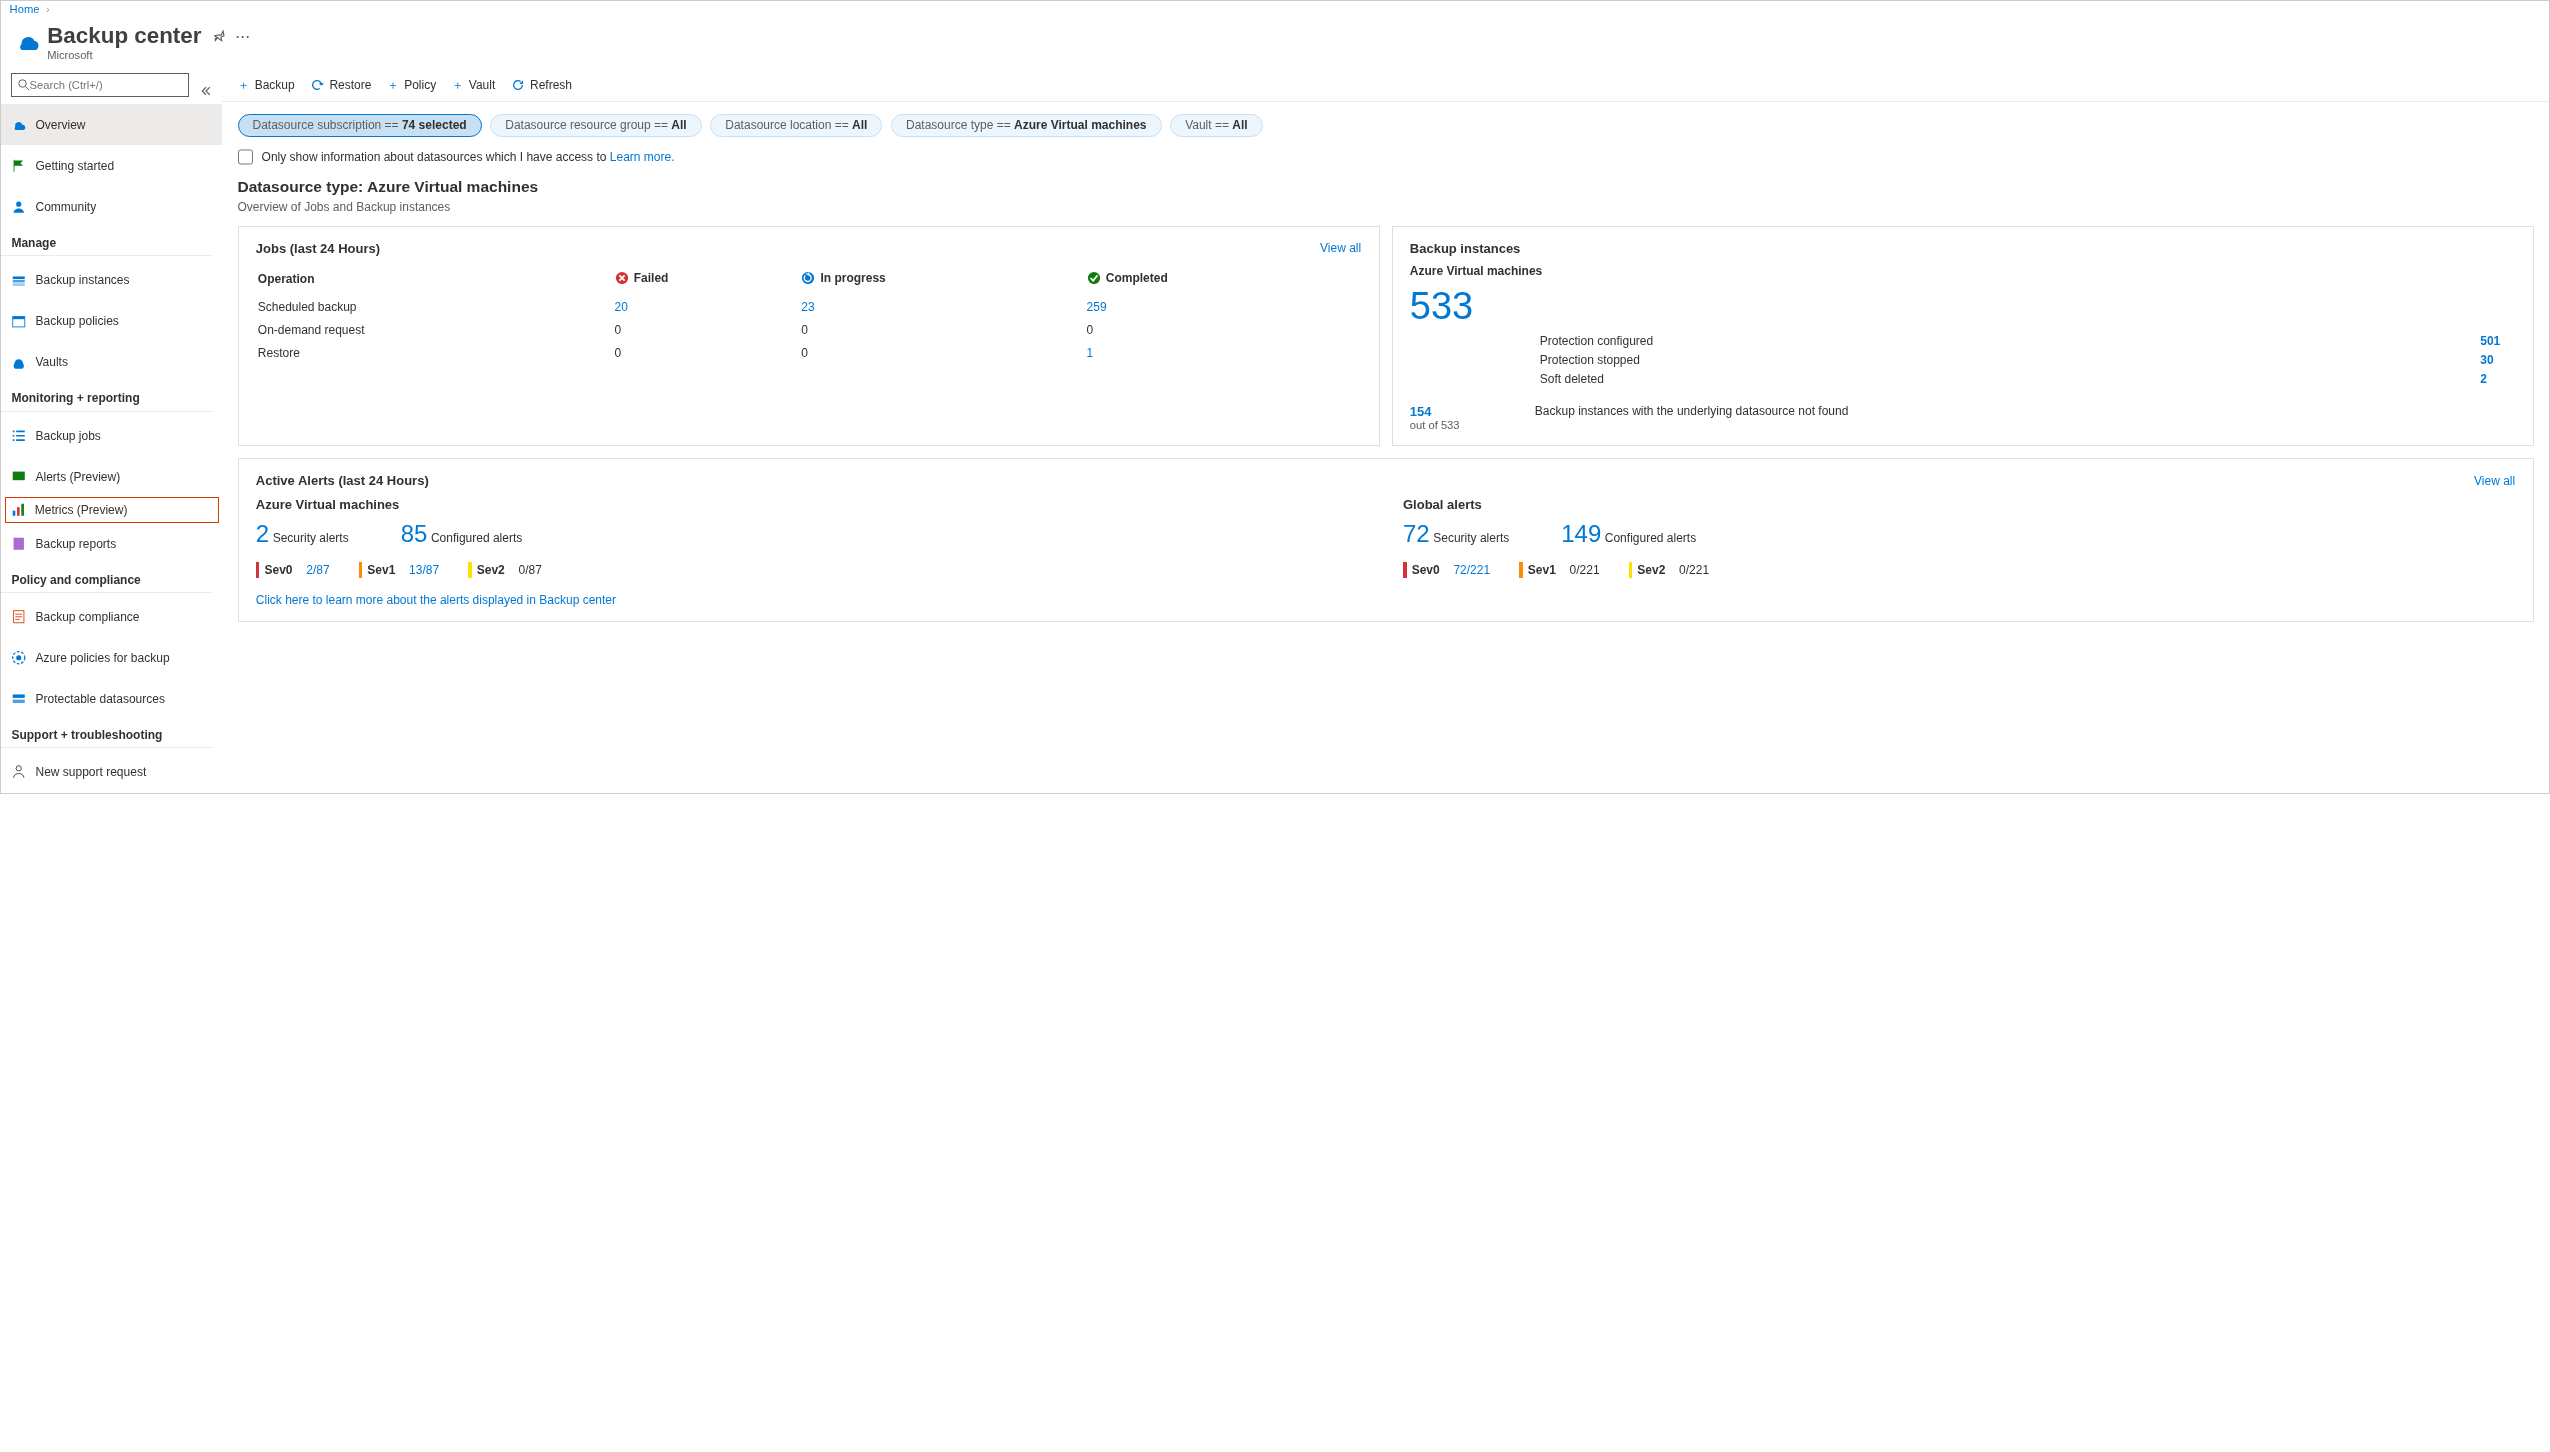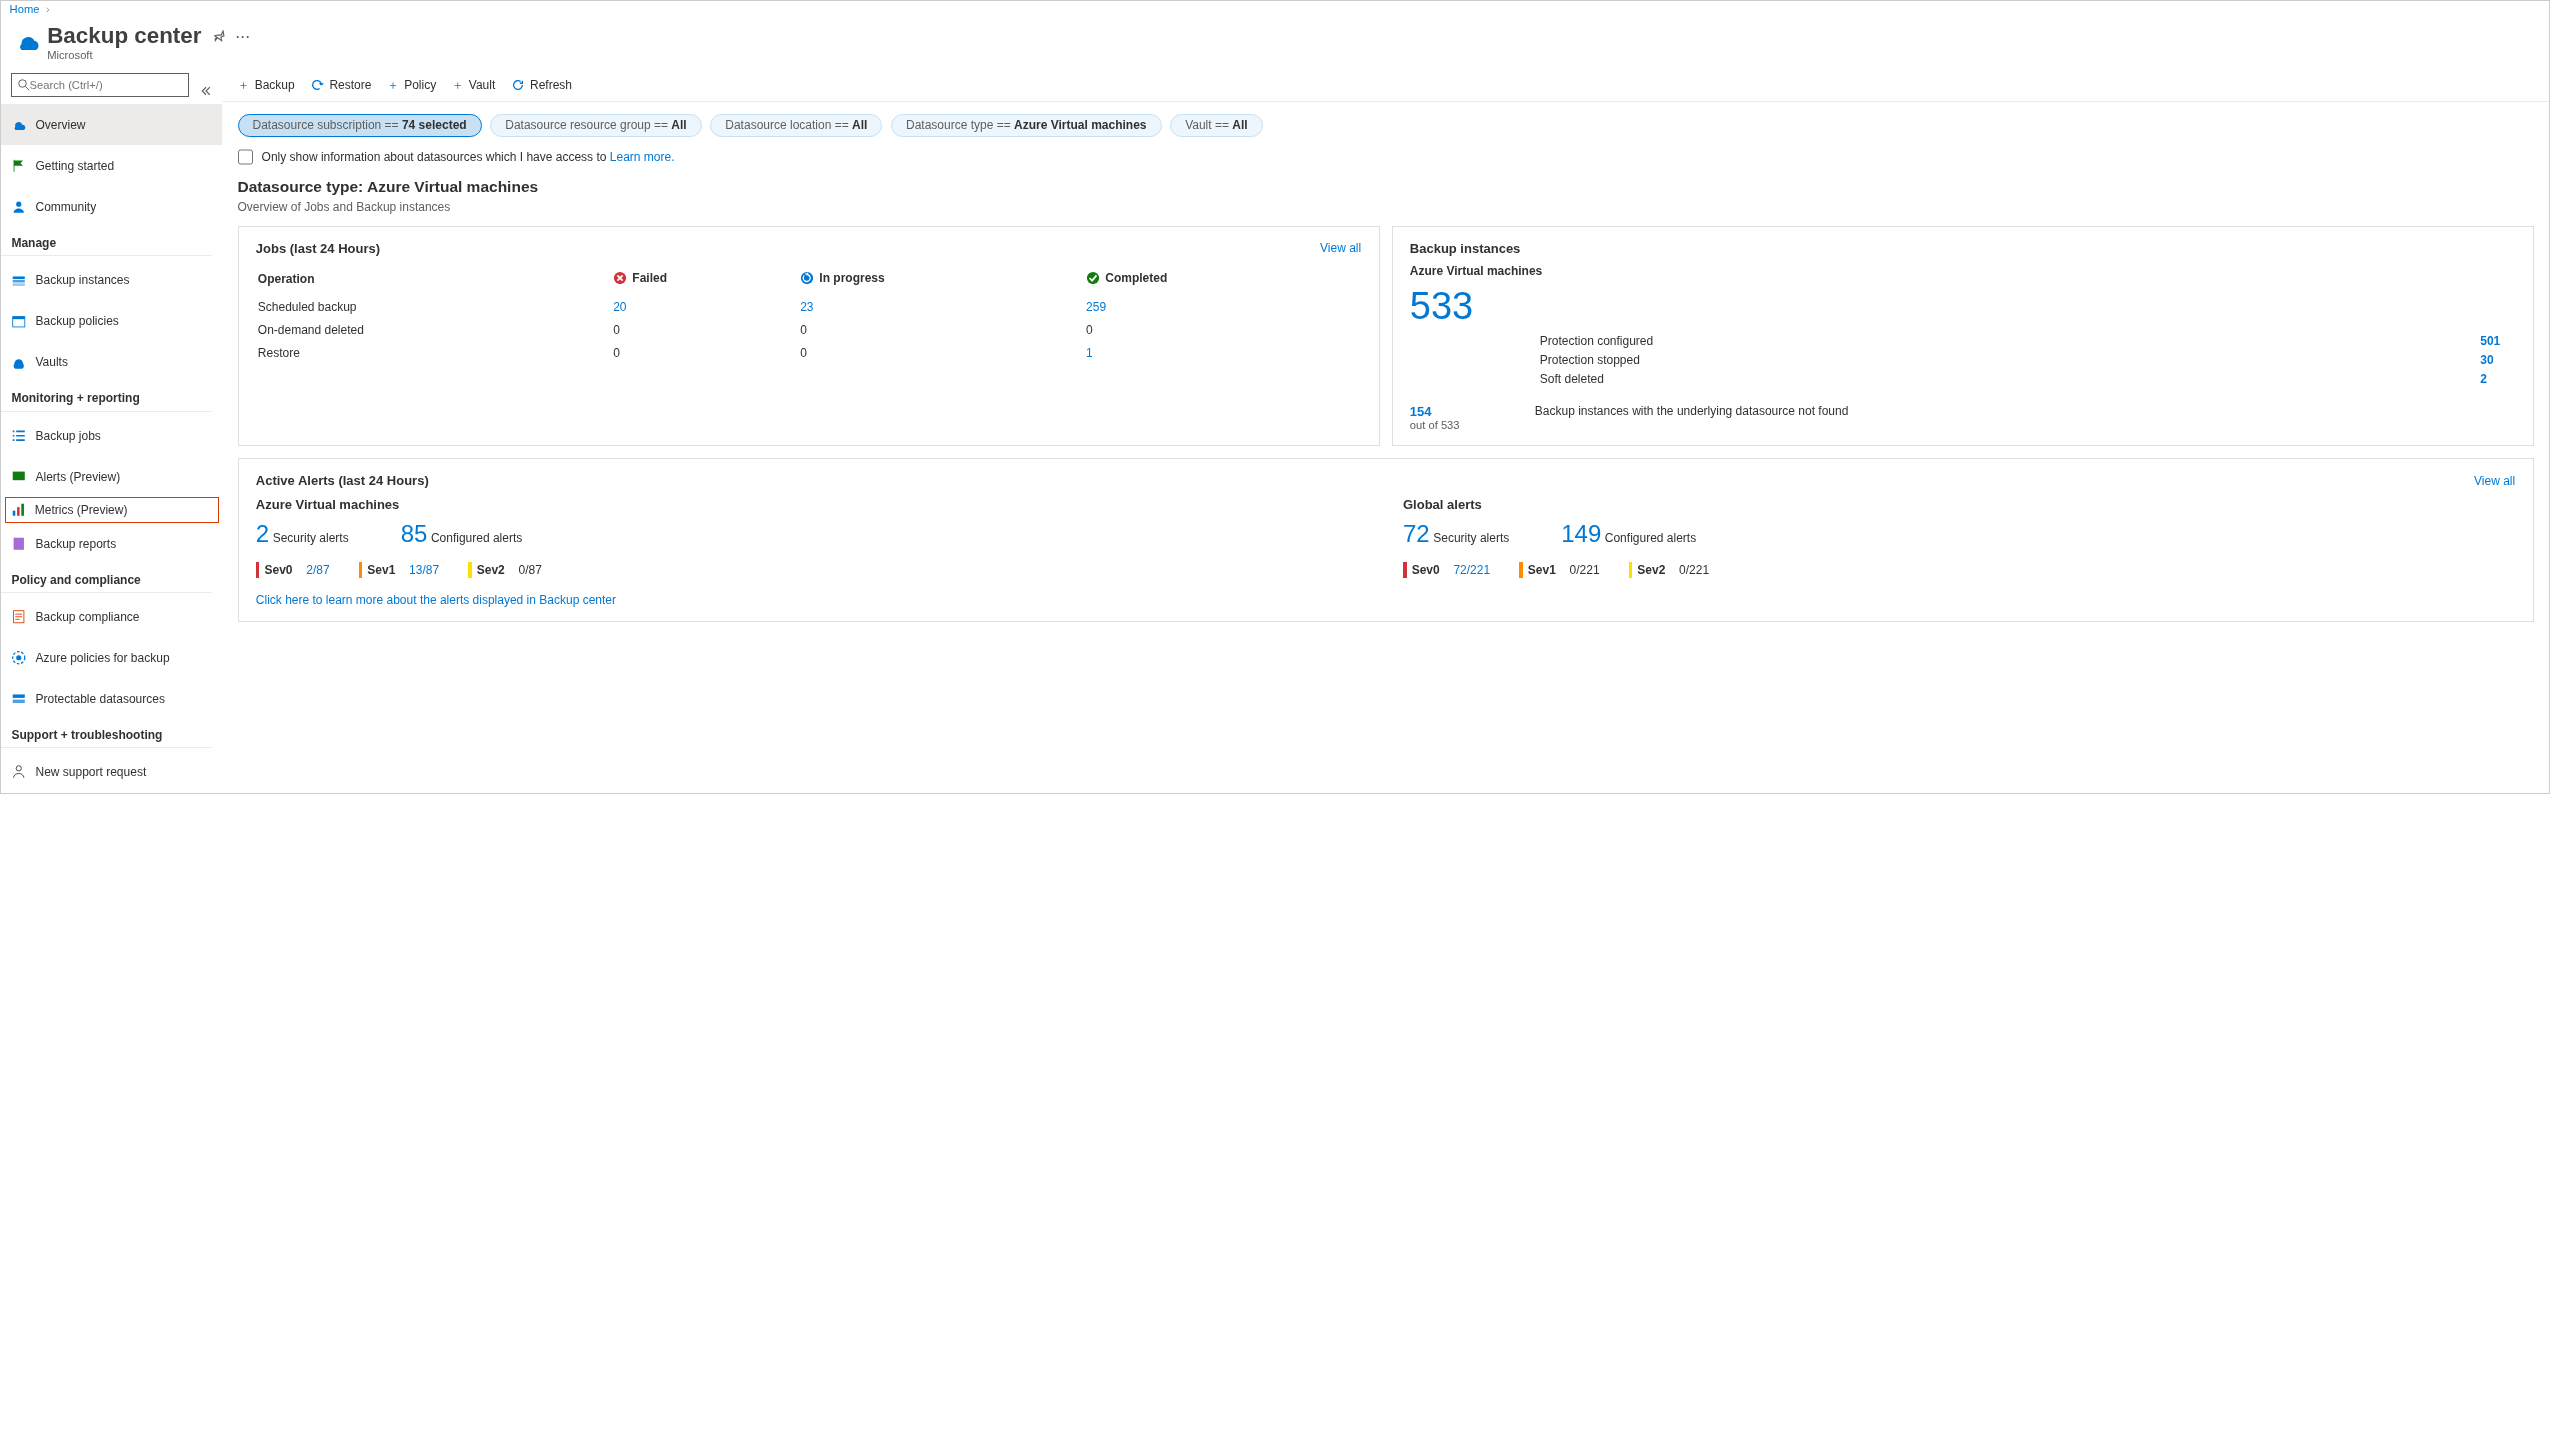--- a/index.html
+++ b/index.html
@@ -325,21 +325,21 @@
                       </svg>
                     </span><span>Completed</span></th>
             </tr>
             <tr>
               <td>Scheduled backup</td>
                   <td class="link">20</td>
                   <td class="link">23</td>
                   <td class="link">259</td>
             </tr>
             <tr>
-              <td>On-demand deleted</td>
+              <td>On-demand request</td>
                   <td>0</td>
                   <td>0</td>
                   <td>0</td>
             </tr>
             <tr>
               <td>Restore</td>
                   <td>0</td>
                   <td>0</td>
                   <td class="link">1</td>
             </tr>

